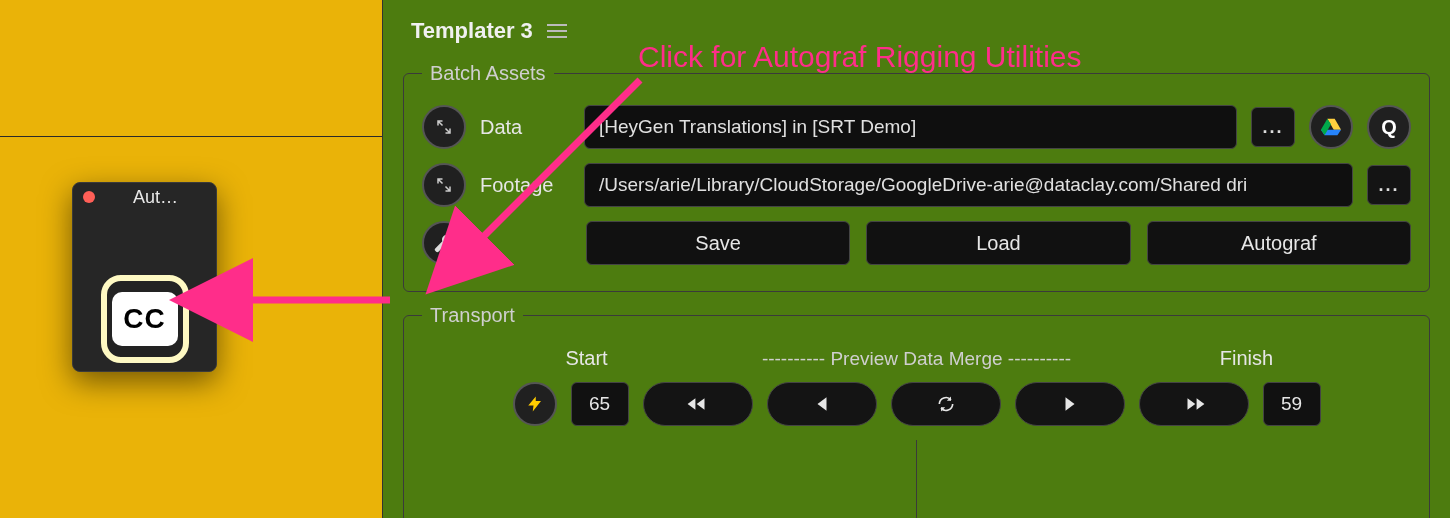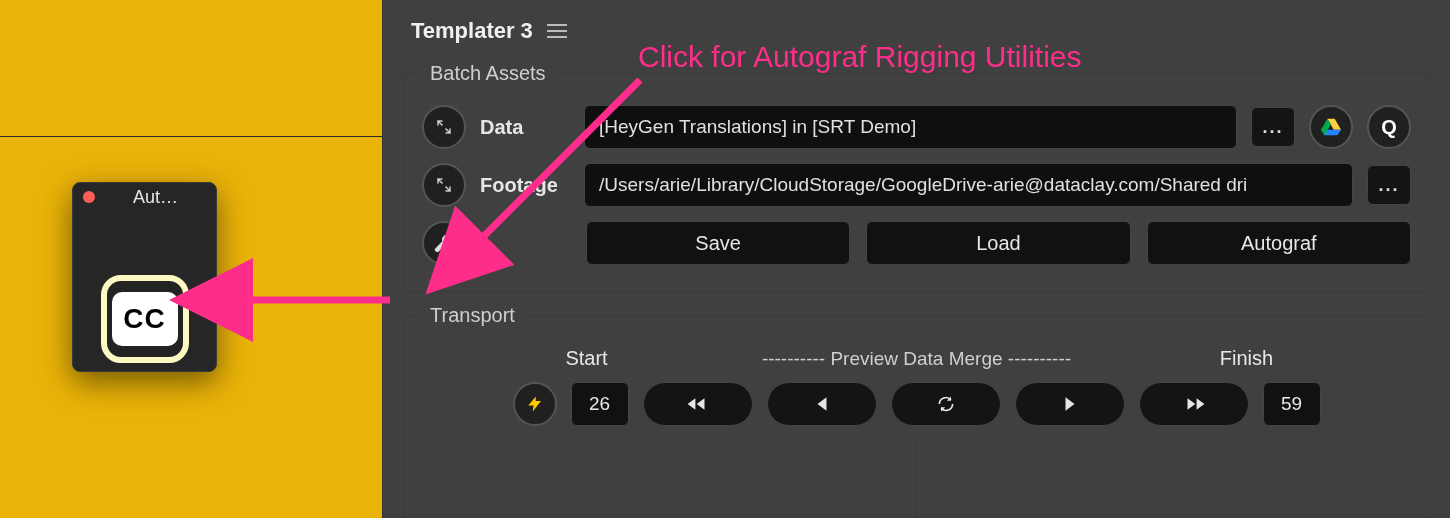--- a/index.html
+++ b/index.html
@@ -11,35 +11,35 @@
 
   .mini-panel { position: absolute; left: 72px; top: 182px; width: 145px; height: 190px; background: #262626; border: 1px solid #3a3a3a; border-radius: 8px; box-shadow: 0 10px 30px rgba(0,0,0,.5); }
   .mini-titlebar { height: 28px; display: flex; align-items: center; gap: 10px; padding: 0 10px; }
   .mini-close { width: 12px; height: 12px; border-radius: 50%; background: #ff5f57; flex: 0 0 auto; }
   .mini-title { color: #e8e8e8; font-size: 18px; flex: 1; text-align: center; white-space: nowrap; overflow: hidden; text-overflow: ellipsis; }
 
   .cc-outer { position: absolute; left: 50%; top: 92px; transform: translateX(-50%); width: 88px; height: 88px; border: 6px solid #fef9c3; border-radius: 20px; display:flex; align-items:center; justify-content:center; background:#232323; }
   .cc-inner { width: 66px; height: 54px; background: #fff; border-radius: 10px; display:flex; align-items:center; justify-content:center; color:#000; font-weight: 800; font-size: 28px; letter-spacing: 1px; }
 
   
-  .main-panel { position: absolute; left: 382px; top: 0; right: 0; bottom: 0; background: #404040; border-left: 1px solid #333; }
+  .main-panel { position: absolute; left: 382px; top: 0; right: 0; bottom: 0; background: #4d7c0f; border-left: 1px solid #333; }
   .panel-header { display:flex; align-items:center; gap: 14px; padding: 18px 28px 6px; }
   .panel-title { color: #f0f0f0; font-size: 22px; font-weight: 600; }
   .menu-icon { width: 20px; height: 14px; display:inline-flex; flex-direction:column; justify-content:space-between; }
   .menu-icon span { height: 2px; background:#bbb; }
 
   fieldset.group { border: 1px solid #3a3a3a; border-radius: 6px; margin: 12px 20px 0; padding: 20px 18px 26px; position: relative; }
   fieldset.group > legend { padding: 0 8px; color: #cfcfcf; font-size: 20px; }
 
   .row { display:flex; align-items:center; gap: 14px; margin-bottom: 14px; }
   .row:last-child { margin-bottom: 0; }
 
   .circle-btn { width: 44px; height: 44px; border-radius: 50%; border: 2px solid #555; background: #202020; display:flex; align-items:center; justify-content:center; cursor:pointer; flex:0 0 auto; }
 
-  .lbl { width: 90px; color: #e6e6e6; font-size: 20px; font-weight: bold; }
+  .lbl { width: 90px; color: #e6e6e6; font-size: 20px; }
 
   .text-field { flex: 1; height: 44px; background: #0f0f0f; border: 1px solid #444; border-radius: 6px; color: #e0e0e0; font-size: 19px; padding: 0 14px; display:flex; align-items:center; overflow:hidden; white-space:nowrap; }
 
   .small-btn { width: 44px; height: 40px; border-radius: 6px; border: 1px solid #444; background:#141414; color:#ddd; display:flex; align-items:center; justify-content:center; cursor:pointer; font-size:18px; font-weight:700; flex:0 0 auto; }
 
   .ellipsis { letter-spacing: 2px; }
 
   .wide-btn { flex:1; height: 44px; background:#111; border:1px solid #444; border-radius: 6px; color:#e6e6e6; font-size:20px; display:flex; align-items:center; justify-content:center; cursor:pointer; }
 
   .action-row { display:flex; gap: 16px; }
@@ -165,21 +165,21 @@
           <div class="preview-label">----------   Preview Data Merge   ----------</div>
           <div class="col finish">Finish</div>
         </div>
 
         <div class="transport-row">
           <div class="circle-btn">
             <svg width="18" height="22" viewBox="0 0 24 24">
                 <path class="bolt-path" d="M13 2L3 14h7l-1 8 11-14h-7z"></path>
               </svg>
           </div>
-          <div class="num-box">26</div>
+          <div class="num-box">65</div>
 
           <div class="pill-btn">
             <svg width="26" height="18" viewBox="0 0 40 24">
                 <path fill="#e6e6e6" d="M18 12L30 3v18zM4 12L16 3v18z"></path>
               </svg>
           </div>
           <div class="pill-btn">
             <svg width="18" height="18" viewBox="0 0 24 24">
                 <path fill="#e6e6e6" d="M6 12L18 3v18z"></path>
               </svg>

